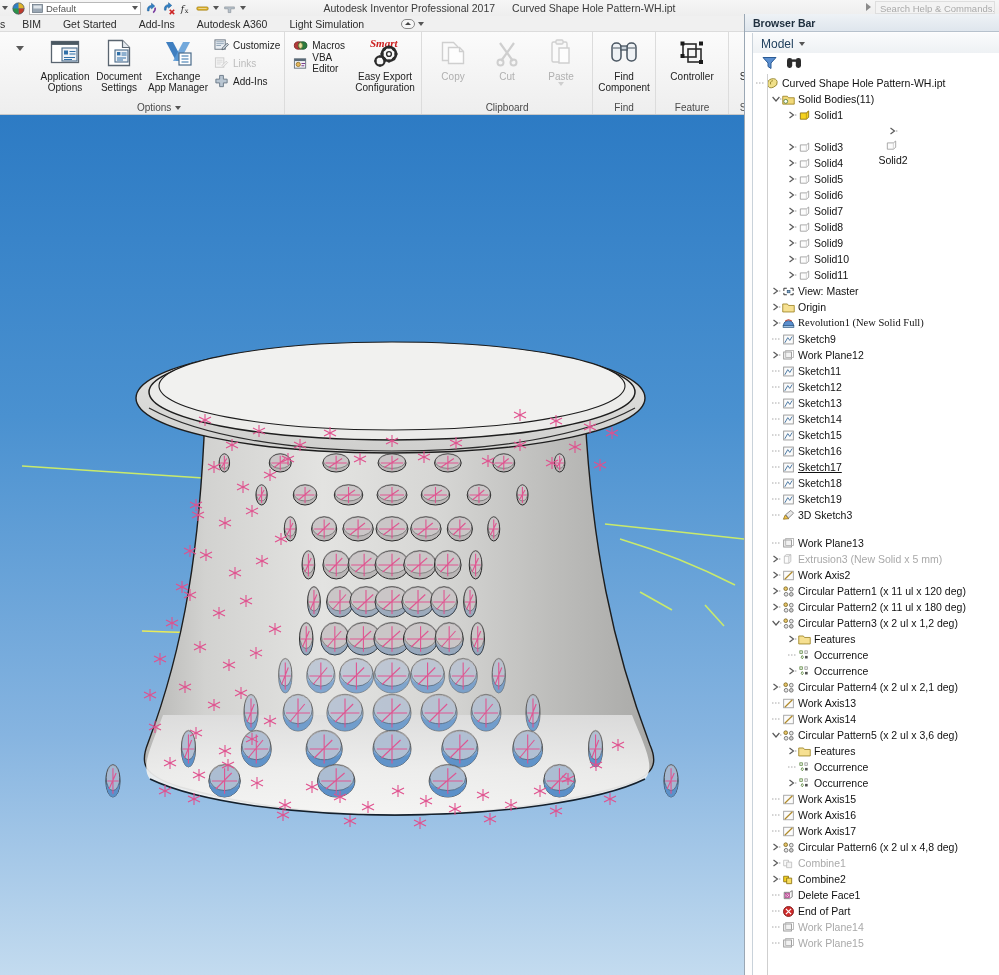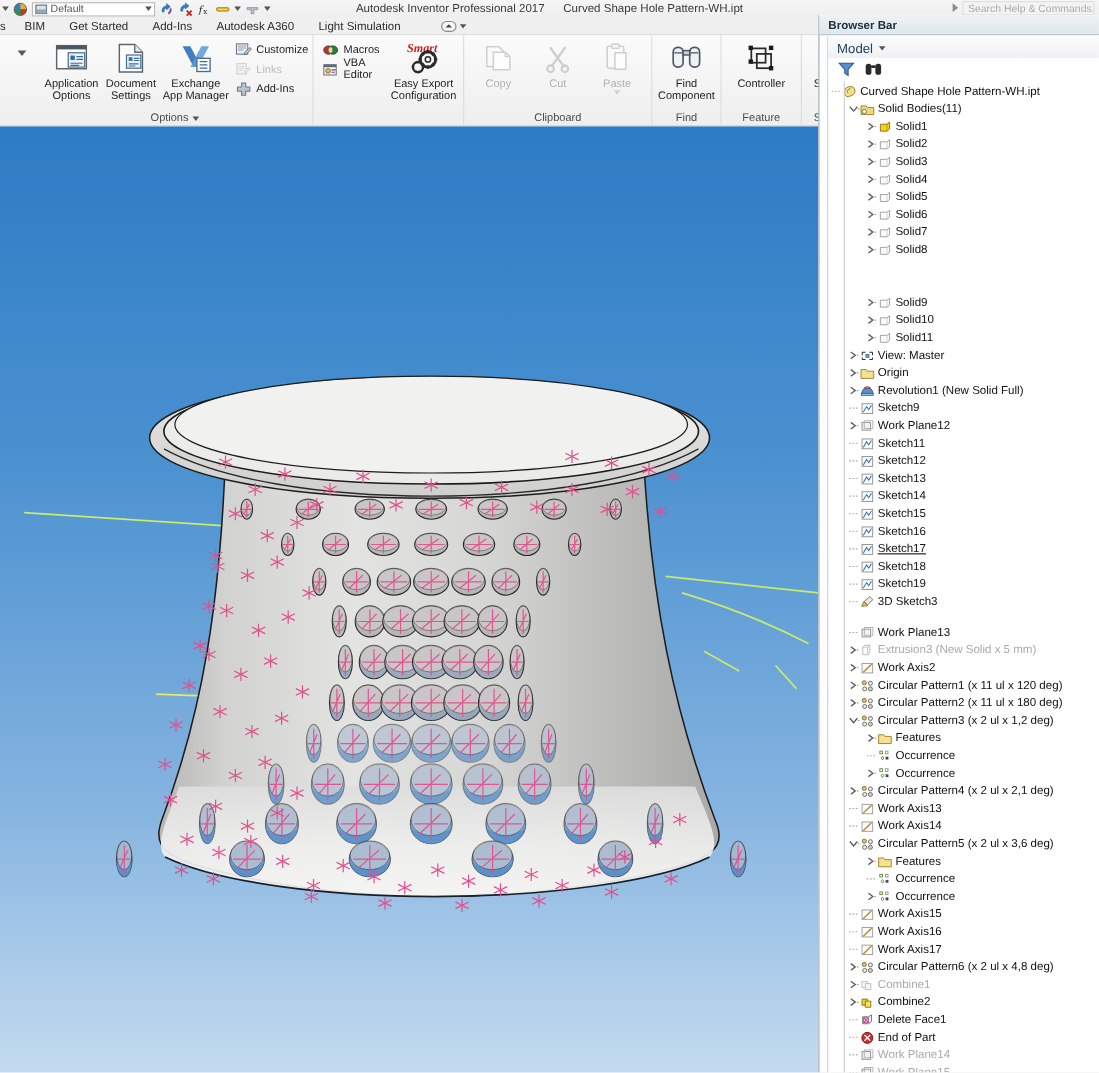--- a/index.html
+++ b/index.html
@@ -1277,21 +1277,21 @@
               <path d="M2.5 5 L6.5 8 L2.5 11" fill="none" stroke="#5a5a5a" stroke-width="1.2"></path>
               <path d="M8 8 h2.4" stroke="#9a9a9a" stroke-width="1" stroke-dasharray="1.4 1.2"></path>
             </svg>
           </span>
           <svg viewBox="0 0 14 14" class="nico">
             <path d="M2.5 4.2 L9 4.2 L11.5 2.2 L11.5 9 L9 11 L2.5 11Z" fill="#f5d21f" stroke="#8a7010" stroke-width="0.9"></path>
             <path d="M9 4.2 L9 11 M9 4.2 L11.5 2.2" fill="none" stroke="#b59310" stroke-width="0.8"></path>
           </svg>
           <span class="ntext">Solid1</span>
         </div>
-        <div class="node" style="padding-left: 34px;">
+        <div class="node" style="padding-left: 34px; flex-direction: column;">
           <span class="exp">
             <svg viewBox="0 0 11 16" width="11" height="16">
               <path d="M2.5 5 L6.5 8 L2.5 11" fill="none" stroke="#5a5a5a" stroke-width="1.2"></path>
               <path d="M8 8 h2.4" stroke="#9a9a9a" stroke-width="1" stroke-dasharray="1.4 1.2"></path>
             </svg>
           </span>
           <svg viewBox="0 0 14 14" class="nico">
             <path d="M2.5 4.2 L9 4.2 L11.5 2.2 L11.5 9 L9 11 L2.5 11Z" fill="#fcfcfc" stroke="#9a9a9a" stroke-width="0.9"></path>
             <path d="M9 4.2 L9 11" fill="none" stroke="#c8c8c8" stroke-width="0.8"></path>
           </svg>
@@ -1368,21 +1368,21 @@
               <path d="M2.5 5 L6.5 8 L2.5 11" fill="none" stroke="#5a5a5a" stroke-width="1.2"></path>
               <path d="M8 8 h2.4" stroke="#9a9a9a" stroke-width="1" stroke-dasharray="1.4 1.2"></path>
             </svg>
           </span>
           <svg viewBox="0 0 14 14" class="nico">
             <path d="M2.5 4.2 L9 4.2 L11.5 2.2 L11.5 9 L9 11 L2.5 11Z" fill="#fcfcfc" stroke="#9a9a9a" stroke-width="0.9"></path>
             <path d="M9 4.2 L9 11" fill="none" stroke="#c8c8c8" stroke-width="0.8"></path>
           </svg>
           <span class="ntext">Solid8</span>
         </div>
-        <div class="node" style="padding-left: 34px; margin-top: 32px;">
+        <div class="node" style="padding-left: 34px;">
           <span class="exp">
             <svg viewBox="0 0 11 16" width="11" height="16">
               <path d="M2.5 5 L6.5 8 L2.5 11" fill="none" stroke="#5a5a5a" stroke-width="1.2"></path>
               <path d="M8 8 h2.4" stroke="#9a9a9a" stroke-width="1" stroke-dasharray="1.4 1.2"></path>
             </svg>
           </span>
           <svg viewBox="0 0 14 14" class="nico">
             <path d="M2.5 4.2 L9 4.2 L11.5 2.2 L11.5 9 L9 11 L2.5 11Z" fill="#fcfcfc" stroke="#9a9a9a" stroke-width="0.9"></path>
             <path d="M9 4.2 L9 11" fill="none" stroke="#c8c8c8" stroke-width="0.8"></path>
           </svg>
@@ -1432,21 +1432,21 @@
             <svg viewBox="0 0 11 16" width="11" height="16">
               <path d="M2.5 5 L6.5 8 L2.5 11" fill="none" stroke="#5a5a5a" stroke-width="1.2"></path>
               <path d="M8 8 h2.4" stroke="#9a9a9a" stroke-width="1" stroke-dasharray="1.4 1.2"></path>
             </svg>
           </span>
           <svg viewBox="0 0 14 14" class="nico">
             <path d="M0.8 3.2h5l1.2 1.6h6.2V11.8H0.8Z" fill="#f6e091" stroke="#9a8224" stroke-width="0.9"></path>
           </svg>
           <span class="ntext">Origin</span>
         </div>
-        <div class="node" style="padding-left: 18px;">
+        <div class="node" style="padding-left: 18px; font-family: Liberation Serif, serif;">
           <span class="exp">
             <svg viewBox="0 0 11 16" width="11" height="16">
               <path d="M2.5 5 L6.5 8 L2.5 11" fill="none" stroke="#5a5a5a" stroke-width="1.2"></path>
               <path d="M8 8 h2.4" stroke="#9a9a9a" stroke-width="1" stroke-dasharray="1.4 1.2"></path>
             </svg>
           </span>
           <svg viewBox="0 0 14 14" class="nico">
             <path d="M1.5 9.5 Q2 4 7 4 Q12 4 12.5 9.5Z" fill="#5b8fd0" stroke="#24507f" stroke-width="0.9"></path>
             <path d="M3.5 4.5 Q7 1.5 10.5 4.5" fill="none" stroke="#c0392b" stroke-width="1.2"></path>
             <rect x="1.2" y="9.2" width="11.6" height="2" fill="#9ec0e0" stroke="#24507f" stroke-width="0.7"></rect>

